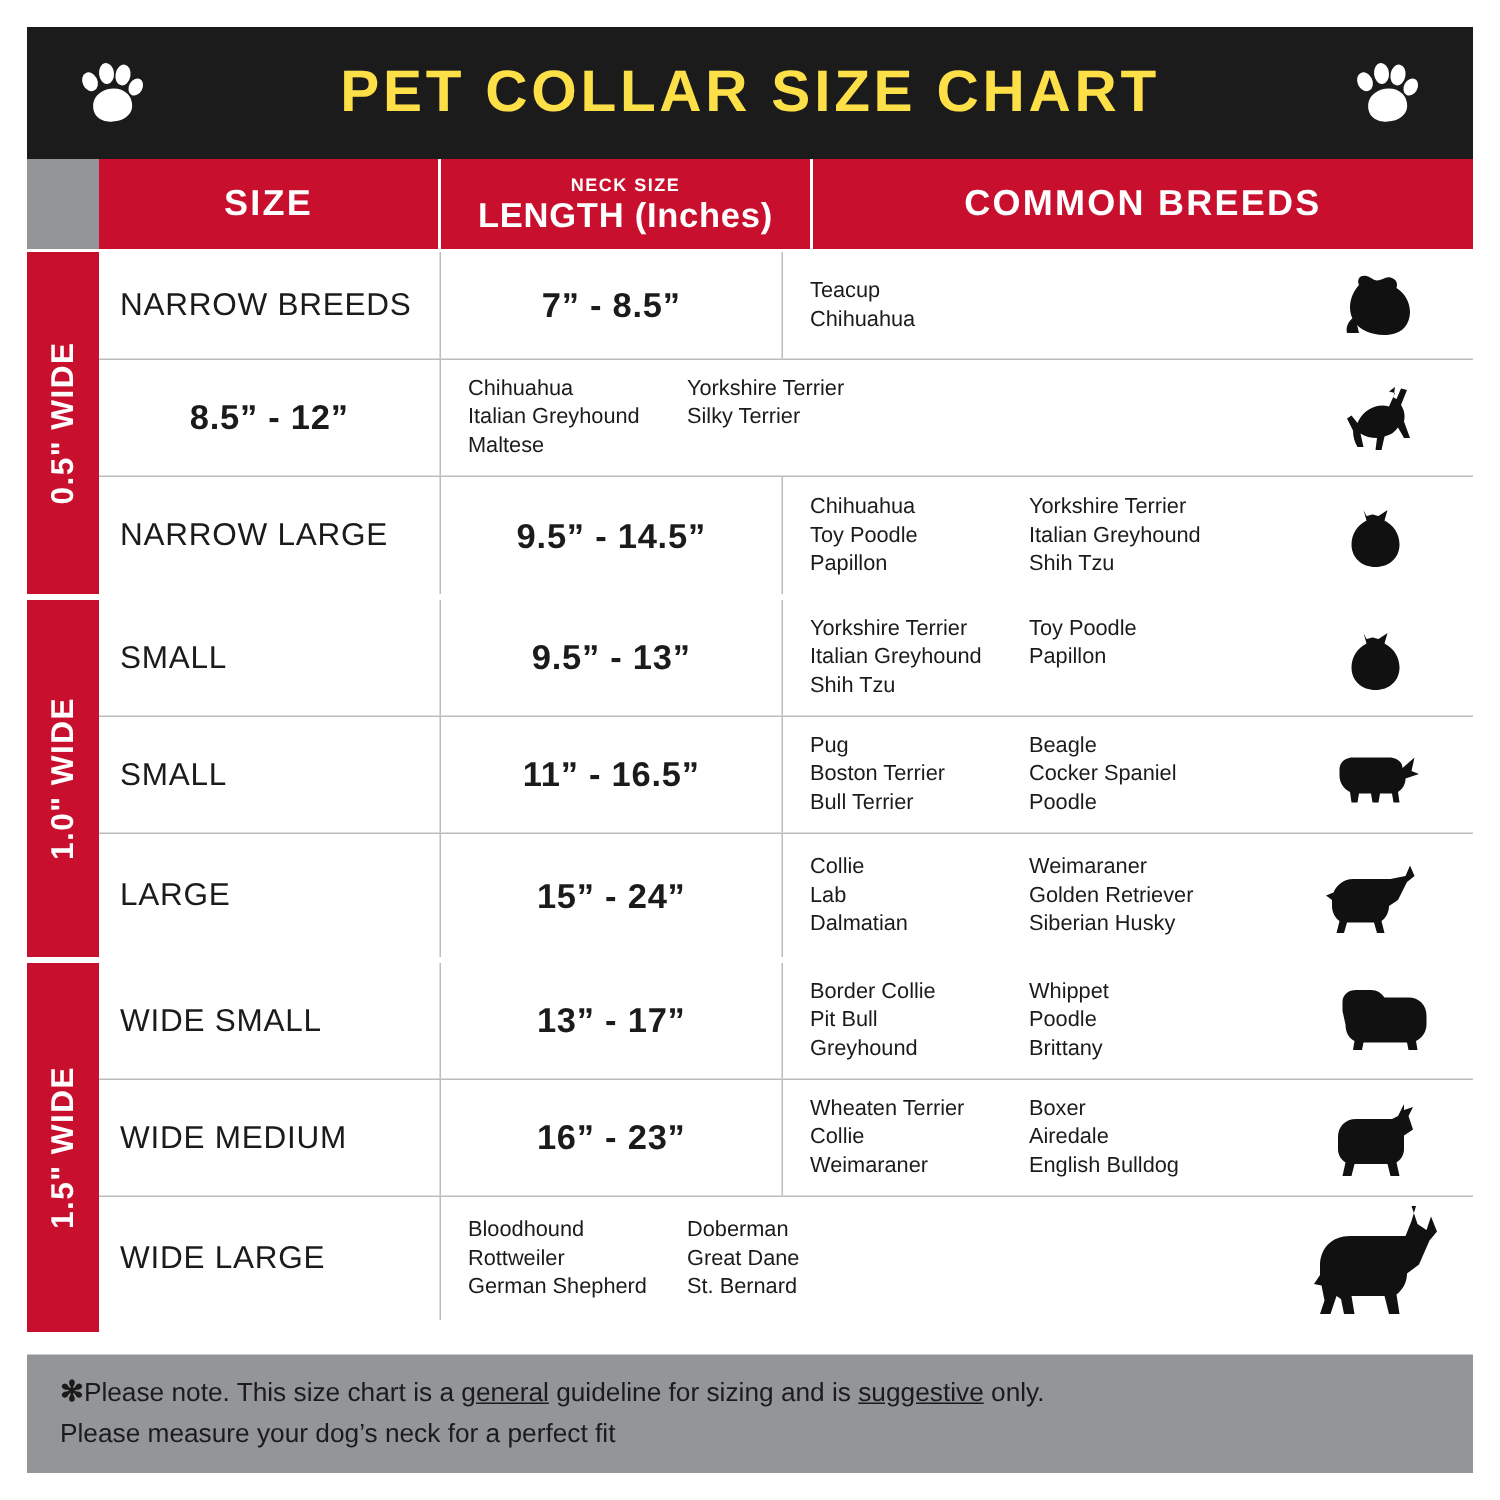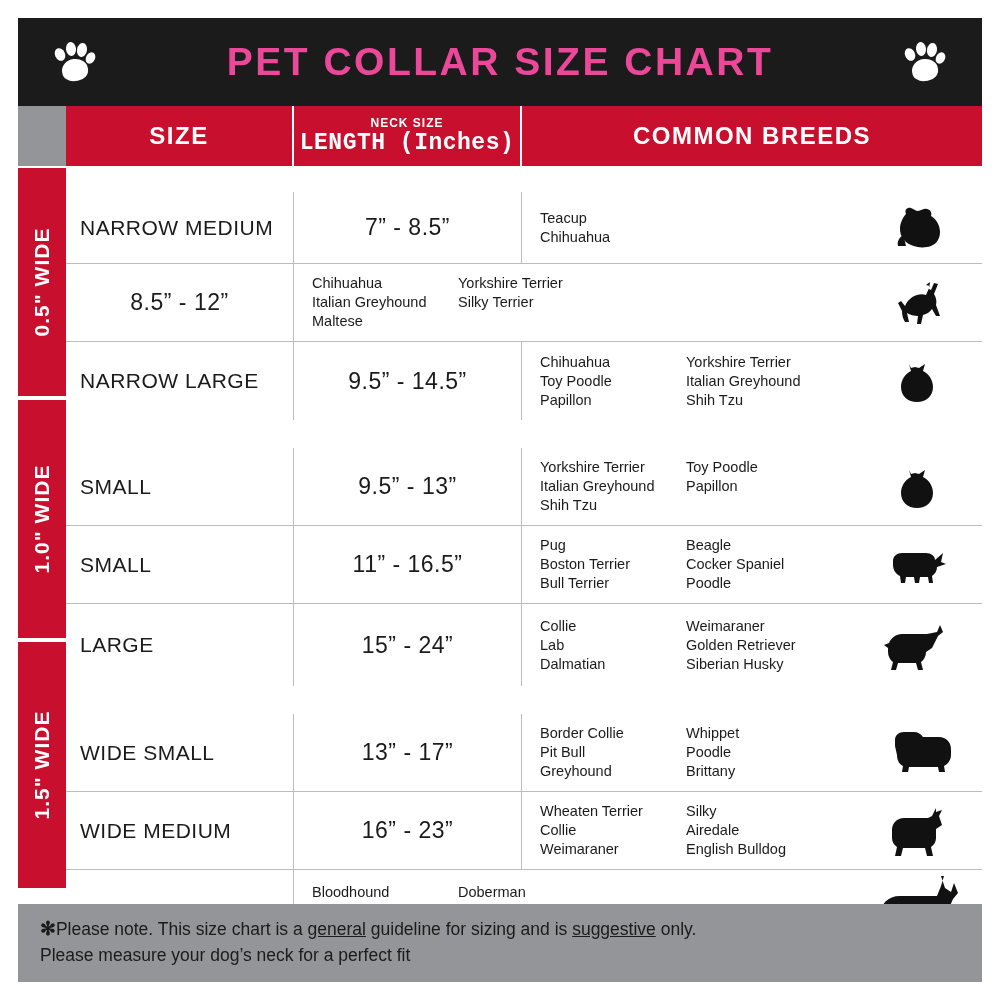--- a/index.html
+++ b/index.html
@@ -17,21 +17,21 @@
   }
   
   .header {
     background: #1b1b1b;
     height: 88px;
     display: flex; align-items: center; justify-content: space-between;
     padding: 0 34px;
     flex: none;
   }
   .header-title {
-    color: #ec4899;
+    color: #fde047;
     font-size: 39px;
     font-weight: bold;
     letter-spacing: 2.5px;
     text-align: center;
     flex: 1;
   }
   .paw { width: 46px; height: 46px; position: relative; flex: none; }
   .paw .pad {
     position: absolute; background: #ffffff; border-radius: 50%;
   }
@@ -57,39 +57,39 @@
     letter-spacing: 1px;
     display: flex; align-items: center; justify-content: center;
     border-bottom: 4px solid #ffffff;
   }
   .side-cell span {
     transform: rotate(-90deg);
     white-space: nowrap;
   }
   .side-spacer { background: #939598; height: 62px; flex: none; border-bottom: 2px solid #ffffff; }
 
-  .main-col { flex: 1 1 auto; display: flex; flex-direction: column; min-width: 0; gap: 24px; }
+  .main-col { flex: 1 1 auto; display: flex; flex-direction: column; min-width: 0; }
 
   .thead {
     display: flex; height: 62px; flex: none;
     background: #c8102e;
     border-bottom: 2px solid #ffffff;
   }
   .th {
     color: #ffffff; font-weight: bold;
     display: flex; flex-direction: column;
     align-items: center; justify-content: center;
     border-right: 2px solid #ffffff;
     text-align: center;
   }
   .th:last-child { border-right: none; }
   .th-size { width: 228px; font-size: 24px; letter-spacing: 1.5px; }
-  .th-len  { width: 228px; align-items: center; }
+  .th-len  { width: 248px; align-items: center; }
   .th-len .sub { font-size: 12px; font-weight: bold; letter-spacing: 1px; line-height: 13px; }
-  .th-len .main-lbl { font-size: 23px; letter-spacing: 0.5px; line-height: 26px; font-family: Liberation Mono, monospace; }
+  .th-len .main-lbl { font-size: 23px; letter-spacing: 0.5px; line-height: 26px; }
   .th-breeds { flex: 1 1 auto; font-size: 24px; letter-spacing: 1.5px; }
 
   .group { display: flex; flex-direction: column; border-bottom: 4px solid #ffffff; }
   .group:last-of-type { border-bottom: none; }
 
   .row {
     display: flex;
     border-bottom: 1px solid #bcbcbc;
     background: #ffffff;
   }
@@ -99,21 +99,21 @@
     width: 228px; flex: none;
     display: flex; align-items: center;
     padding-left: 14px;
     font-size: 21px; letter-spacing: 0.5px;
     color: #1b1b1b;
     border-right: 1px solid #bcbcbc;
   }
   .cell-len {
     width: 228px; flex: none;
     display: flex; align-items: center; justify-content: center;
-    font-size: 23px; font-weight: normal; letter-spacing: 0.5px;
+    font-size: 23px; font-weight: bold; letter-spacing: 0.5px;
     color: #1b1b1b;
     border-right: 1px solid #bcbcbc;
   }
   .cell-breeds {
     flex: 1 1 auto;
     display: flex; align-items: center;
     padding: 6px 4px 6px 18px;
     min-width: 0;
   }
   .breed-cols { display: flex; flex: 1 1 auto; min-width: 0; }
@@ -190,21 +190,21 @@
         <div class="th th-size">SIZE</div>
         <div class="th th-len">
           <div class="sub">NECK SIZE</div>
           <div class="main-lbl">LENGTH (Inches)</div>
         </div>
         <div class="th th-breeds">COMMON BREEDS</div>
       </div>
 
       <div class="group">
         <div class="row h-narrow-s">
-          <div class="cell-size">NARROW MEDIUM</div>
+          <div class="cell-size">NARROW BREEDS</div>
           <div class="cell-len">7” - 8.5”</div>
           <div class="cell-breeds">
             <div class="breed-cols">
               <div class="breed-col" style="white-space:pre-line">Teacup
 Chihuahua</div>
               <div class="breed-col wide" style="white-space:pre-line"></div>
             </div>
             <div class="silhouette">
               <svg width="52" height="44" viewBox="0 0 52 44">
                   <path fill="#111" d="M12 8c-2-5 2-7 5-6 3 1 5 3 7 3 3 0 6-3 9-2 4 1 5 4 4 7 5 3 9 9 9 16 0 8-5 14-13 15-6 1-11 0-16-2-7-3-11-9-11-16 0-6 3-12 6-15z"></path>
@@ -331,21 +331,21 @@
           </div>
         </div>
         <div class="row h-3line">
           <div class="cell-size">WIDE MEDIUM</div>
           <div class="cell-len">16” - 23”</div>
           <div class="cell-breeds">
             <div class="breed-cols">
               <div class="breed-col" style="white-space:pre-line">Wheaten Terrier
 Collie
 Weimaraner</div>
-              <div class="breed-col wide" style="white-space:pre-line">Silky
+              <div class="breed-col wide" style="white-space:pre-line">Boxer
 Airedale
 English Bulldog</div>
             </div>
             <div class="silhouette">
               <svg width="72" height="54" viewBox="0 0 72 54">
                   <path fill="#111" d="M52 4l-4 8-4 2H20c-7 0-12 5-12 12v8c0 4 2 7 5 9l-2 9h6l2-8h22l2 8h6l-2-9c3-2 5-5 5-9v-9l6-4-3-9 3-6-6 2z"></path>
                 </svg>
             </div>
           </div>
         </div>

